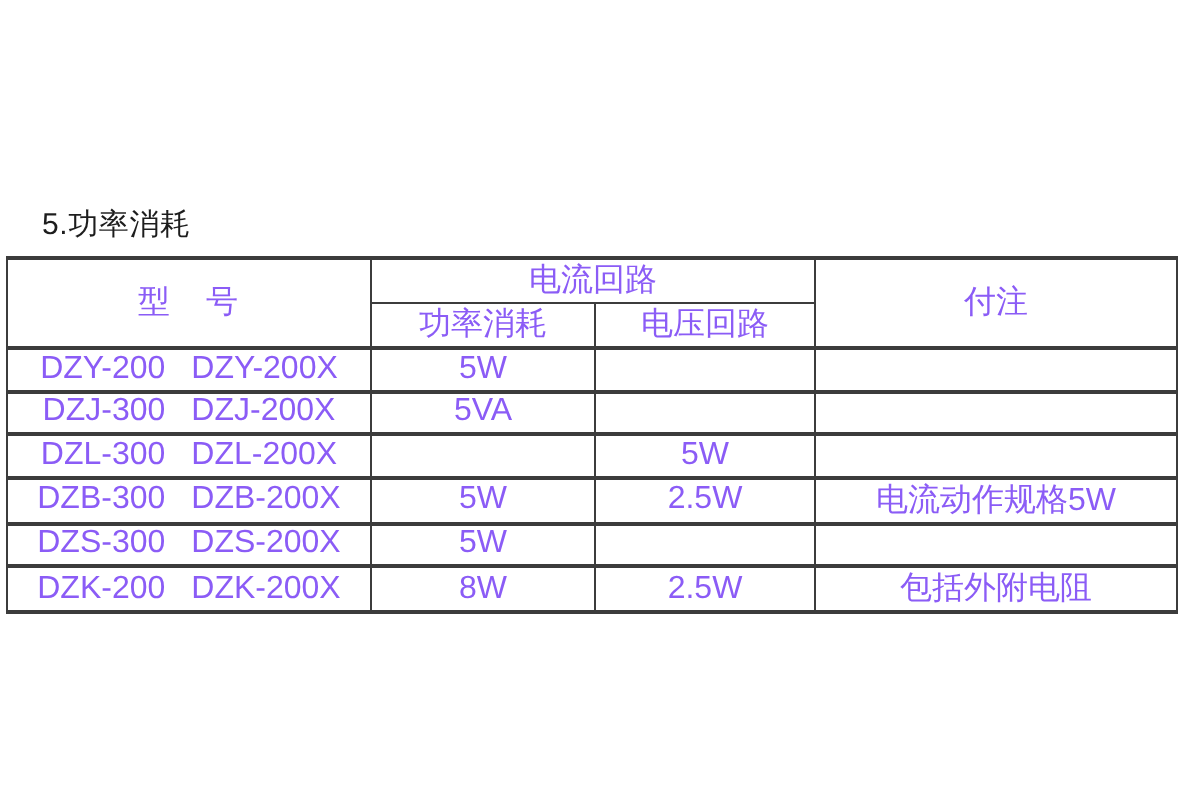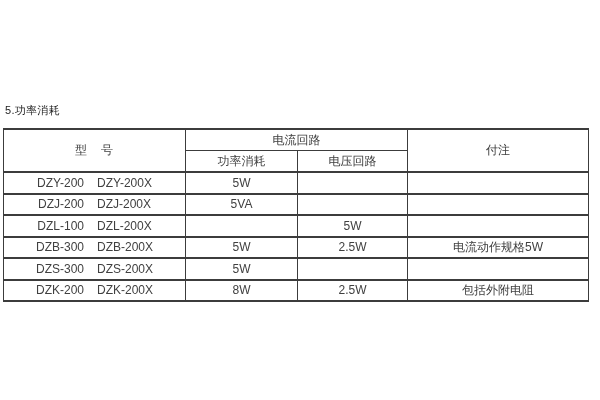--- a/index.html
+++ b/index.html
@@ -10,35 +10,35 @@
   }
   .page {
     position: relative;
     width: 600px;
     height: 400px;
     background: #ffffff;
     overflow: hidden;
   }
   .section-title {
     position: absolute;
-    left: 5px;
+    left: 21px;
     top: 103px;
-    font-size: 11px;
+    font-size: 15px;
     color: #1d1d1d;
     letter-spacing: 0.3px;
   }
   table.spec {
     position: absolute;
     left: 3px;
     top: 128px;
     width: 585px;
     border-collapse: collapse;
     table-layout: fixed;
-    font-size: 12px;
-    color: #404040;
+    font-size: 16px;
+    color: #8b5cf6;
   }
   table.spec td {
     border-left: 1px solid #3c3c3c;
     border-right: 1px solid #3c3c3c;
     border-top: 2px solid #3c3c3c;
     border-bottom: 2px solid #3c3c3c;
     text-align: center;
     vertical-align: middle;
     padding: 0;
     overflow: hidden;
@@ -87,33 +87,33 @@
           </span>
         </td>
         <td>5W</td>
         <td></td>
         <td></td>
       </tr>
 
       <tr class="data">
         <td>
           <span class="model-cell-inner">
-            <span>DZJ-200</span>
+            <span>DZJ-300</span>
             <span>DZJ-200X</span>
           </span>
         </td>
         <td>5VA</td>
         <td></td>
         <td></td>
       </tr>
 
       <tr class="data">
         <td>
           <span class="model-cell-inner">
-            <span>DZL-100</span>
+            <span>DZL-300</span>
             <span>DZL-200X</span>
           </span>
         </td>
         <td></td>
         <td>5W</td>
         <td></td>
       </tr>
 
       <tr class="data">
         <td>

